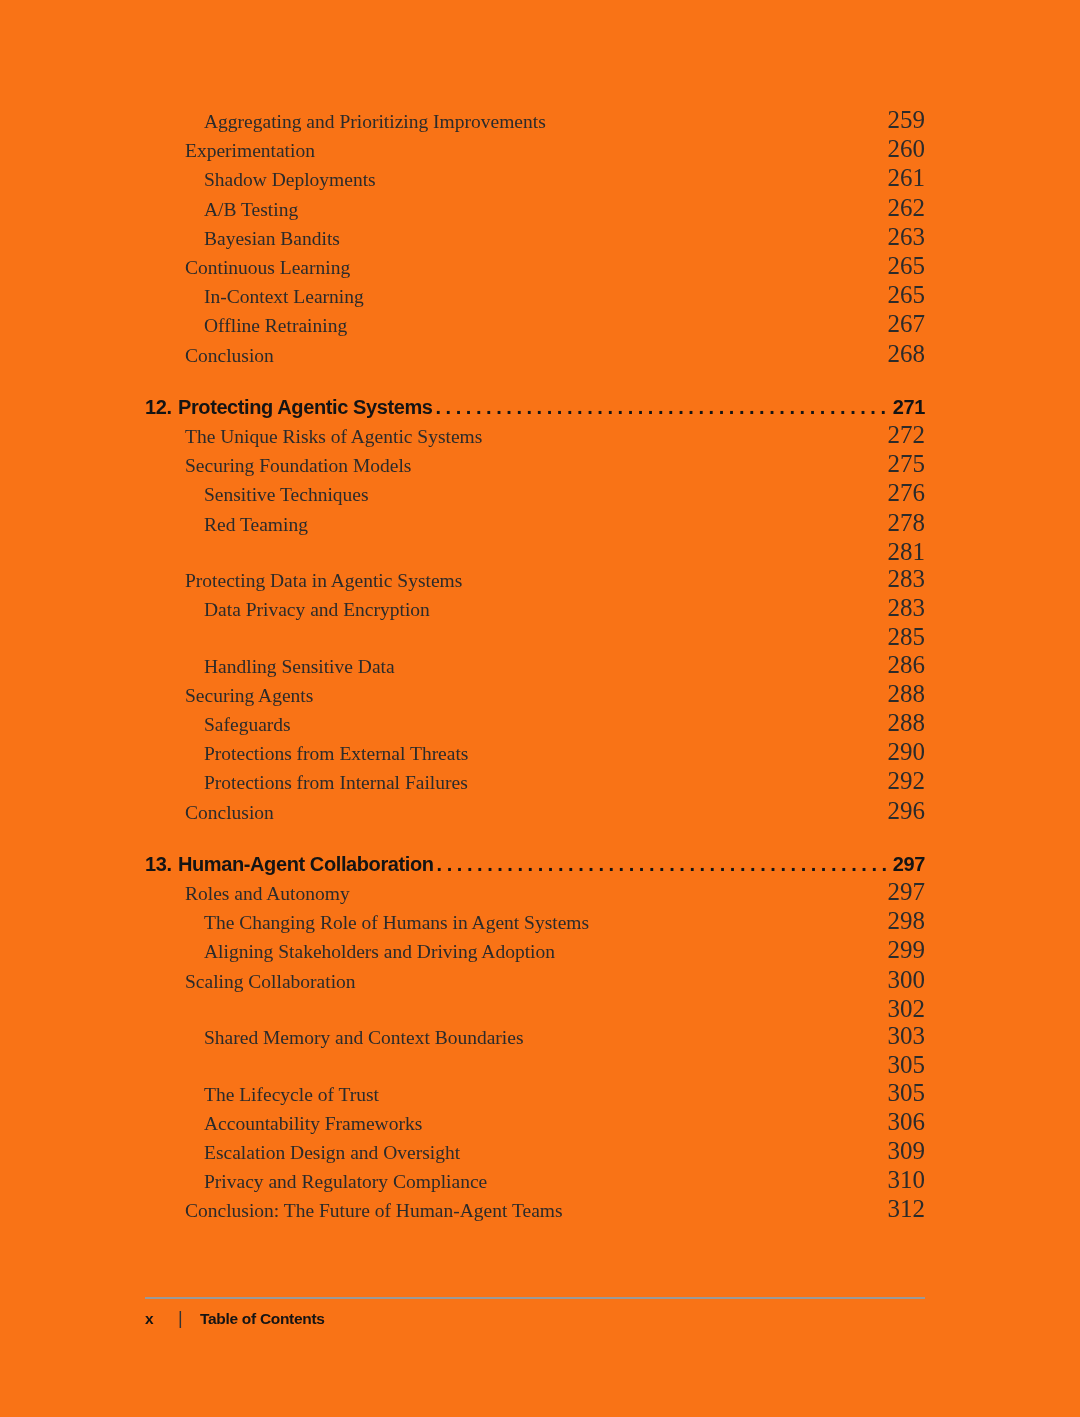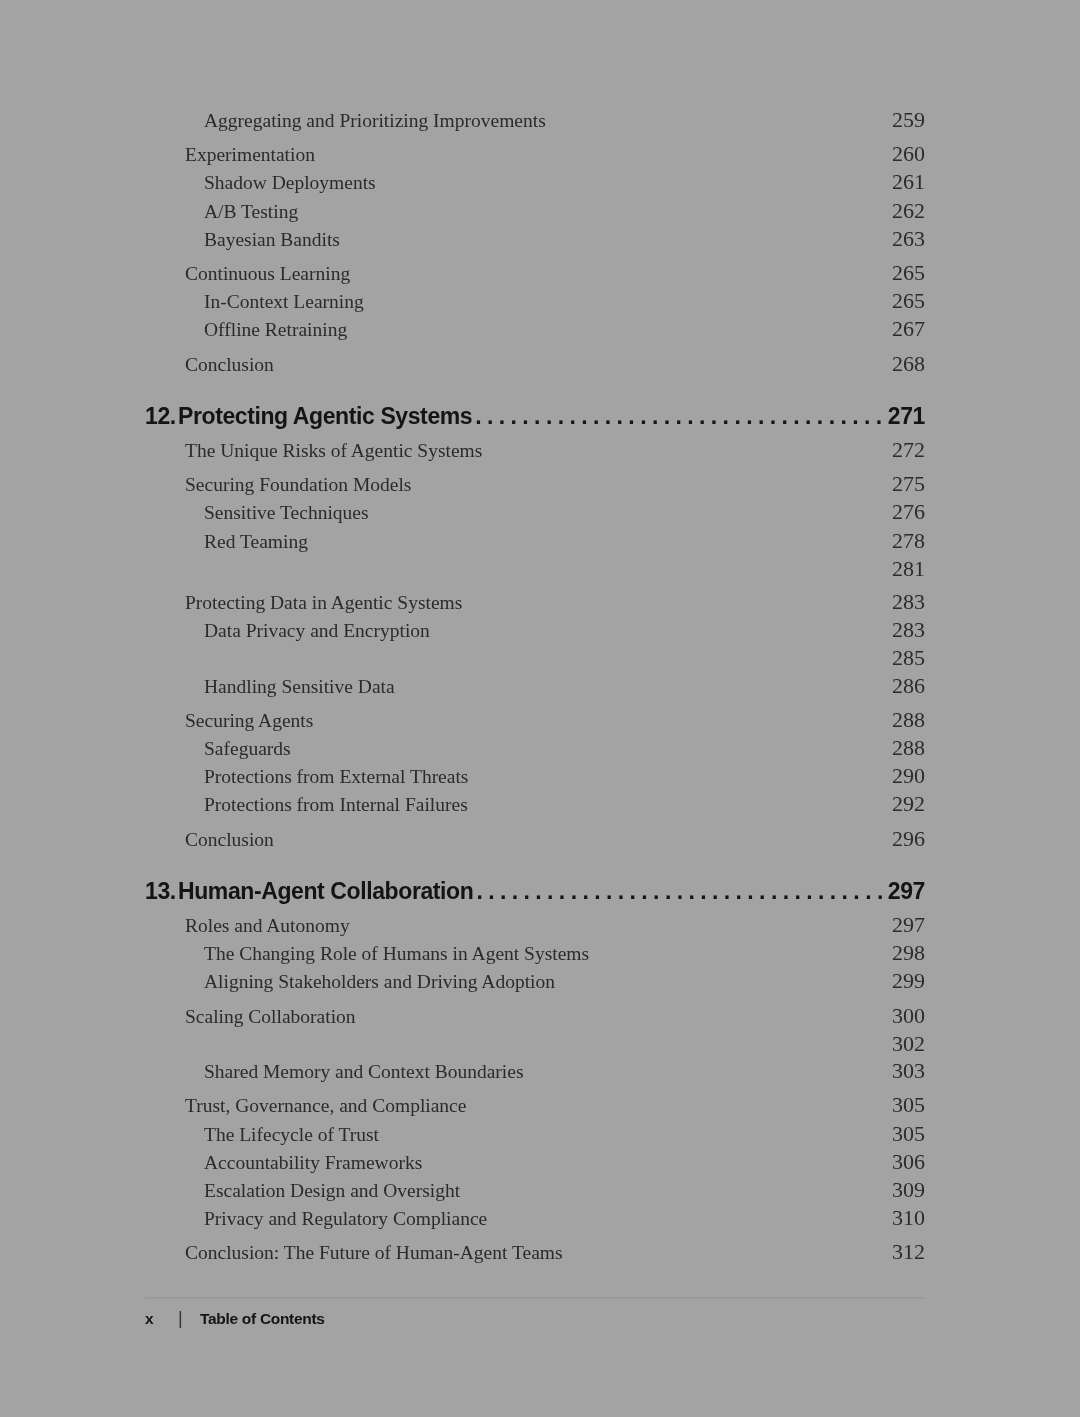--- a/index.html
+++ b/index.html
@@ -1,54 +1,54 @@
 <!DOCTYPE html>
 <html><head>
 <meta charset="utf-8">
 <style>
   html, body { margin: 0; padding: 0; background: #ffffff; }
   .page {
     position: relative;
     width: 1080px;
     height: 1417px;
-    background: #a3a3a3;
+    background: #f97316;
     overflow: hidden;
     font-family: "Liberation Serif", serif;
   }
   .content {
     position: absolute;
     left: 145px;
     top: 106px;
     width: 780px;
   }
   .row {
     display: flex;
     align-items: baseline;
     line-height: 27.2px;
     white-space: nowrap;
   }
   .entry .title {
     font-family: "Liberation Serif", serif;
     font-size: 19.5px;
     color: #2b2b2b;
   }
-  .entry.lvl1 { padding-left: 40px; margin-top: 6px; }
+  .entry.lvl1 { padding-left: 40px; }
   .entry.lvl2 { padding-left: 59px; }
   .fill { flex: 1 1 auto; }
   .pagenum {
     font-family: "Liberation Serif", serif;
-    font-size: 22px;
+    font-size: 25px;
     color: #2b2b2b;
     text-align: center;
   }
   .chapter { margin-top: 25px; }
   .chapter-heading {
     font-family: "Liberation Sans", sans-serif;
     font-weight: bold;
-    font-size: 23px;
+    font-size: 20px;
     letter-spacing: -0.4px;
     color: #141414;
   }
   .chnum { display: inline-block; width: 33px; flex: 0 0 33px; }
   .chtitle { flex: 0 0 auto; text-align: right; }
   .dots {
     flex: 1 1 auto;
     overflow: hidden;
     margin: 0 6px 0 3px;
     letter-spacing: -0.5px;
@@ -247,21 +247,20 @@
             <div class="row entry lvl2">
     <span class="fill"></span>
     <span class="pagenum">302</span>
   </div>
             <div class="row entry lvl2">
     <span class="title">Shared Memory and Context Boundaries</span>
     <span class="fill"></span>
     <span class="pagenum">303</span>
   </div>
             <div class="row entry lvl1">
-    <span class="title">Trust, Governance, and Compliance</span>
     <span class="fill"></span>
     <span class="pagenum">305</span>
   </div>
             <div class="row entry lvl2">
     <span class="title">The Lifecycle of Trust</span>
     <span class="fill"></span>
     <span class="pagenum">305</span>
   </div>
             <div class="row entry lvl2">
     <span class="title">Accountability Frameworks</span>

